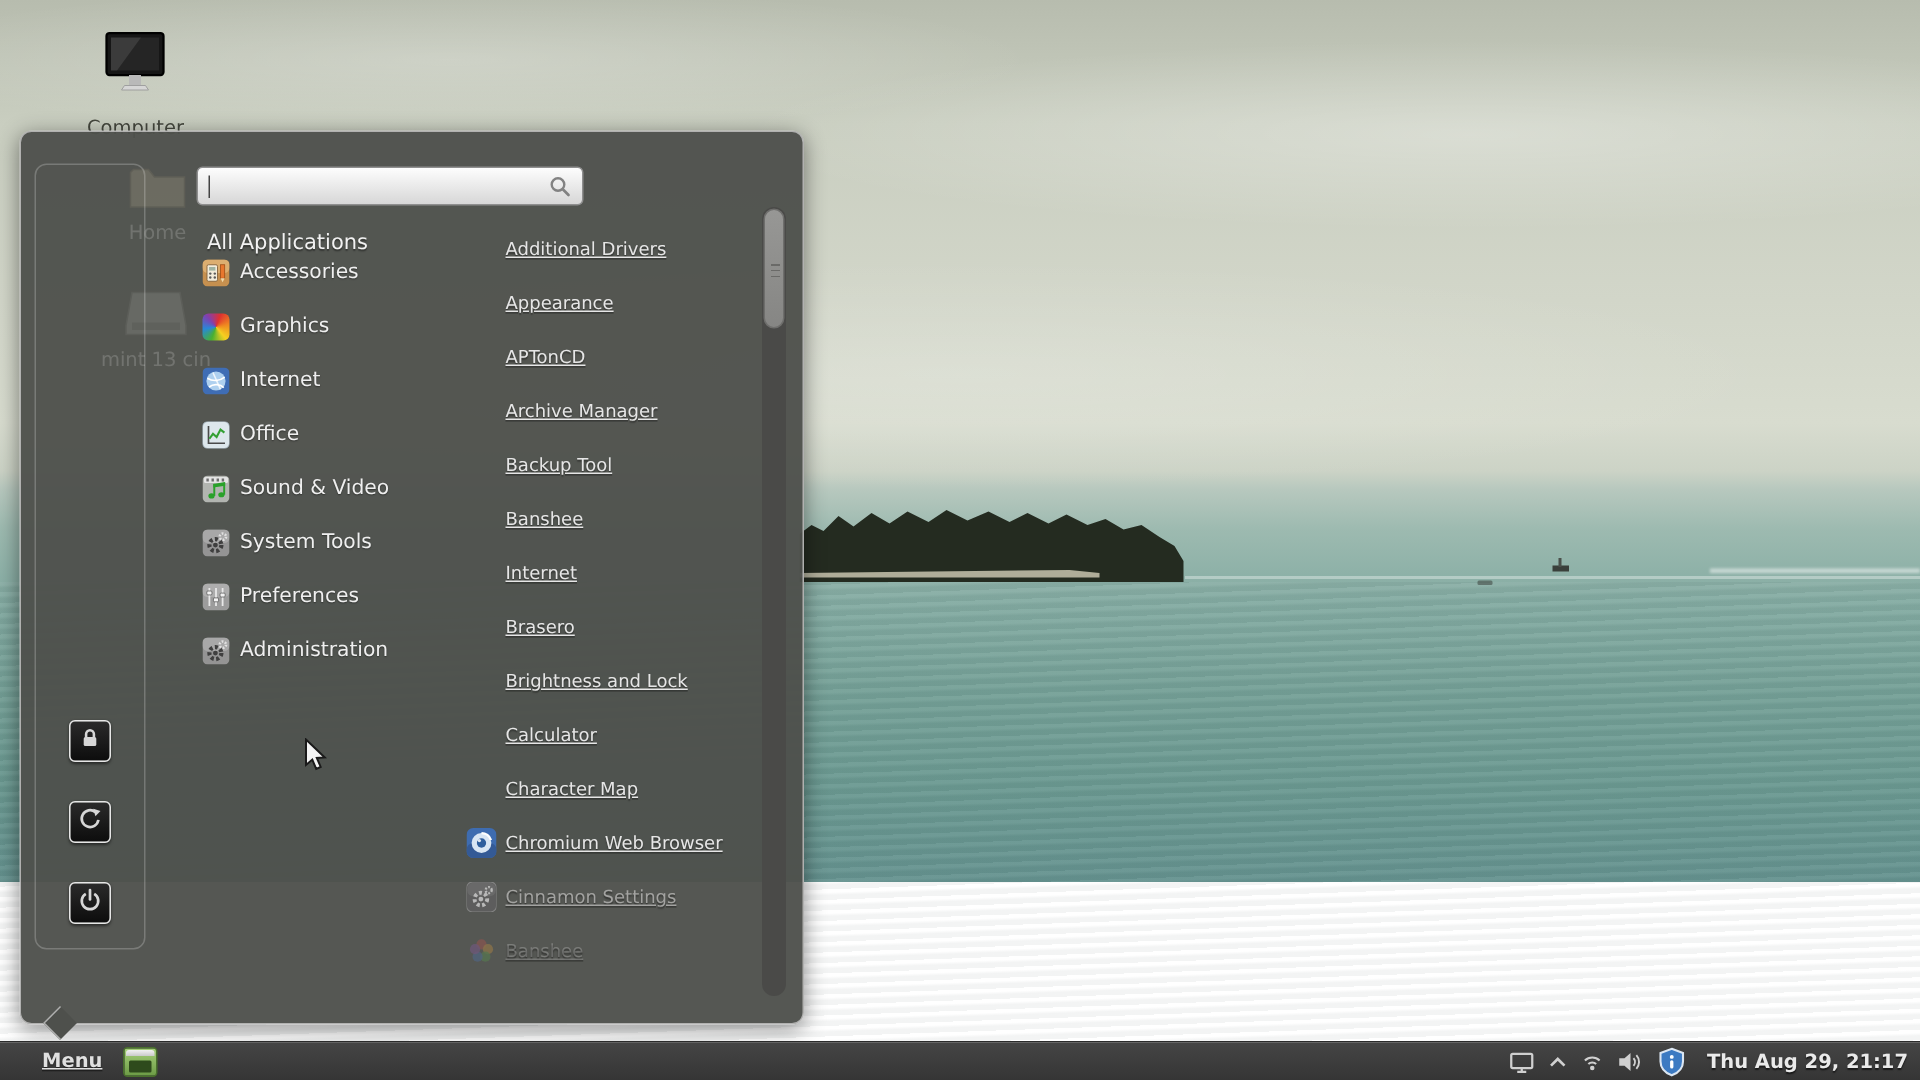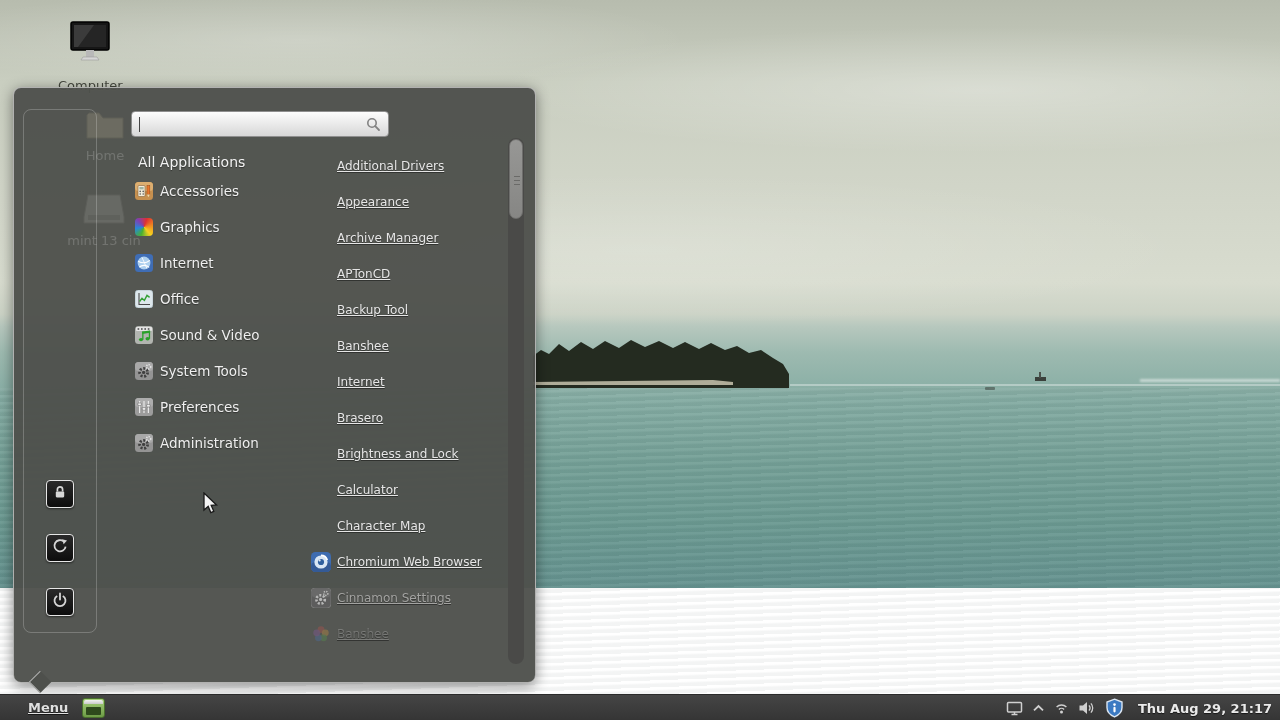--- a/index.html
+++ b/index.html
@@ -65,21 +65,21 @@
     background:linear-gradient(#fdfdfd,#d7d7d7);border:1px solid #8f8f8f;
     border-radius:4px;box-sizing:border-box;display:flex;align-items:center;}
   #search-input{flex:1;border:none;background:transparent;outline:none;
     font-size:13px;padding:0 4px 0 7px;color:#333;
     font-family:"DejaVu Sans","Liberation Sans",sans-serif;}
   #search-caret{width:1px;height:15px;background:#444;position:absolute;left:7px;top:5px;}
   #search-glyph{margin-right:7px;display:flex;}
   #all-apps-label{position:absolute;left:124px;top:65px;height:18px;line-height:18px;
     font-size:14px;color:#f2f2f2;text-shadow:0 1px 1px rgba(0,0,0,.4);}
   #category-list{position:absolute;left:121px;top:85px;width:170px;}
-  .cat-row{height:36px;display:flex;align-items:center;}
+  .cat-row{height:36px;display:flex;}
   .cat-row .icon{width:18px;height:18px;margin-right:7px;display:flex;
     align-items:center;justify-content:center;flex:0 0 18px;}
   .cat-label{font-size:13.5px;color:#efefef;text-shadow:0 1px 1px rgba(0,0,0,.4);white-space:nowrap;}
   #app-list{position:absolute;left:297px;top:60px;width:198px;}
   .app-row{height:36px;display:flex;align-items:center;}
   .app-row .icon{width:20px;height:20px;margin-right:6px;display:flex;
     align-items:center;justify-content:center;flex:0 0 20px;}
   .app-label{font-size:12px;color:#e6e6e6;text-shadow:0 1px 1px rgba(0,0,0,.4);white-space:nowrap;text-decoration:underline;}
   .app-row.dim .app-label{color:#a3a3a1;}
   .app-row.dim .icon{opacity:.85;}
@@ -288,25 +288,25 @@
       <div class="app-row">
         <span class="icon "></span>
         <span class="app-label">Additional Drivers</span>
       </div>
       <div class="app-row">
         <span class="icon "></span>
         <span class="app-label">Appearance</span>
       </div>
       <div class="app-row">
         <span class="icon "></span>
+        <span class="app-label">APTonCD</span>
+      </div>
+      <div class="app-row">
+        <span class="icon "></span>
         <span class="app-label">Archive Manager</span>
-      </div>
-      <div class="app-row">
-        <span class="icon "></span>
-        <span class="app-label">APTonCD</span>
       </div>
       <div class="app-row">
         <span class="icon "></span>
         <span class="app-label">Backup Tool</span>
       </div>
       <div class="app-row">
         <span class="icon "></span>
         <span class="app-label">Banshee</span>
       </div>
       <div class="app-row">

